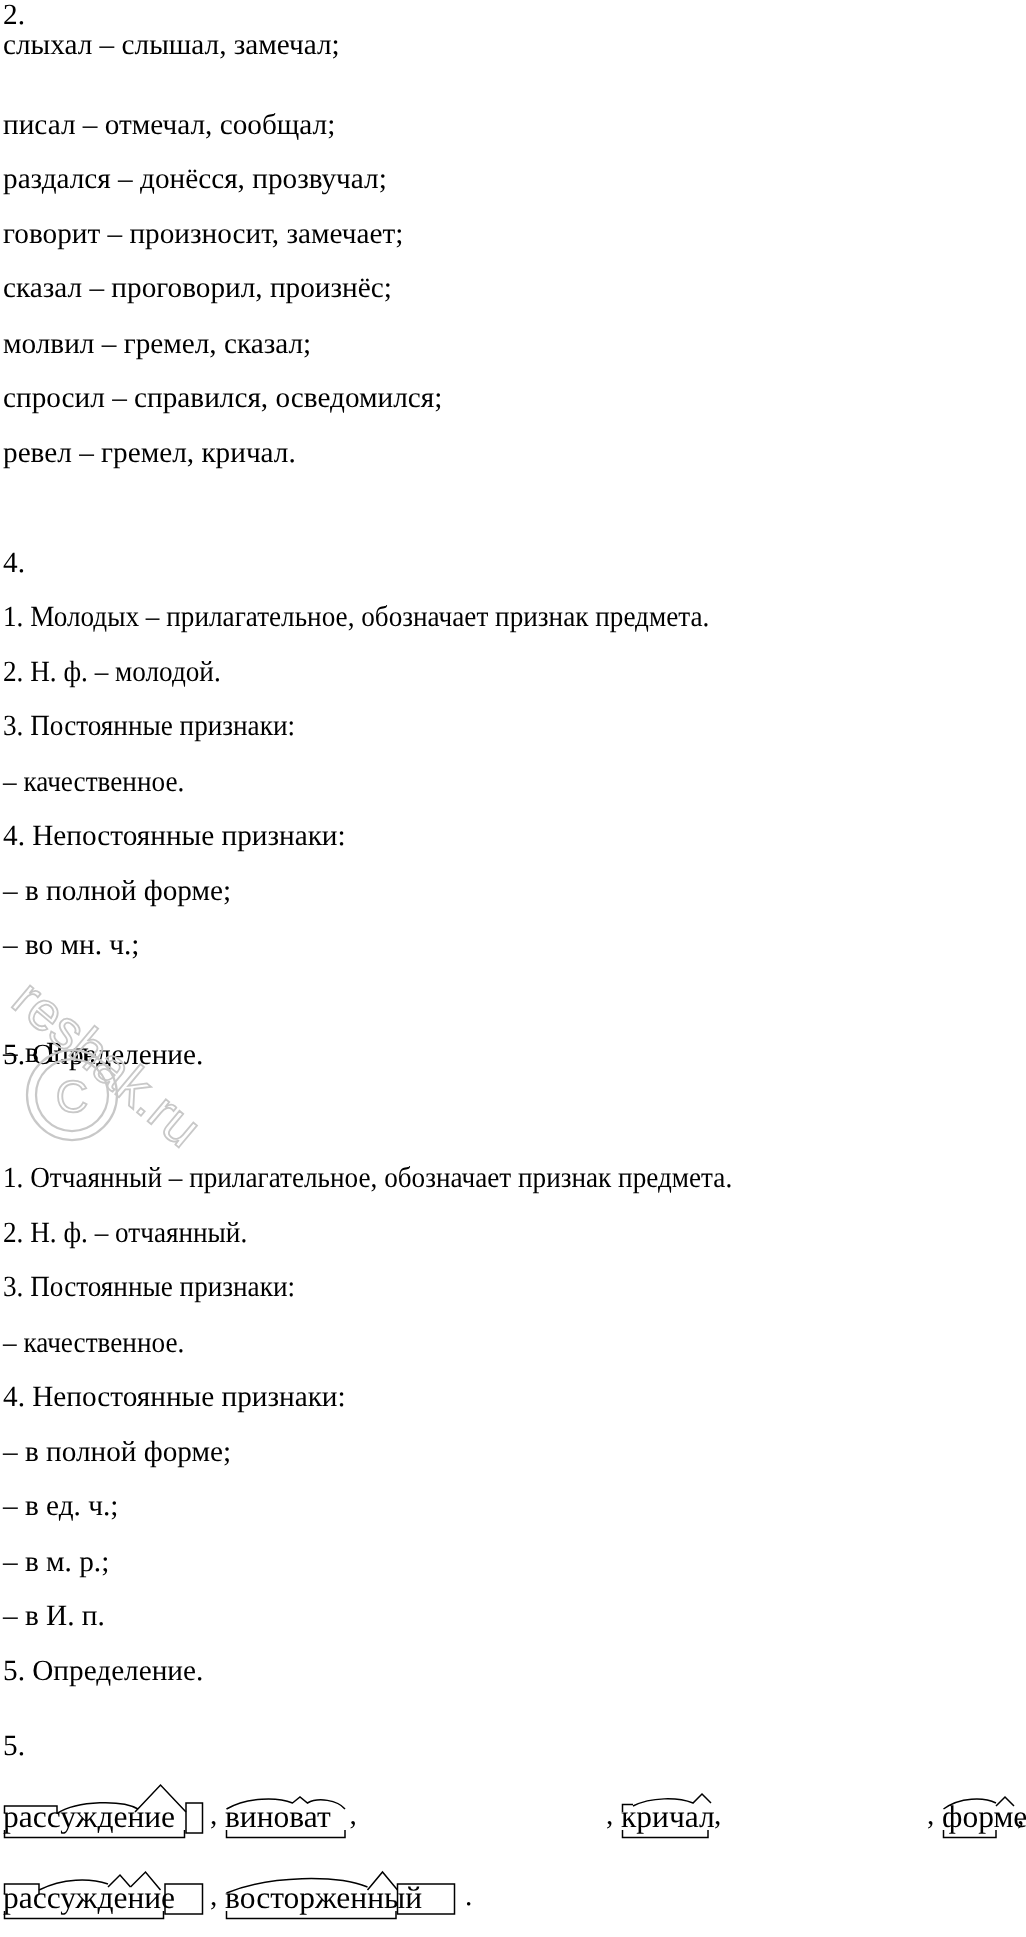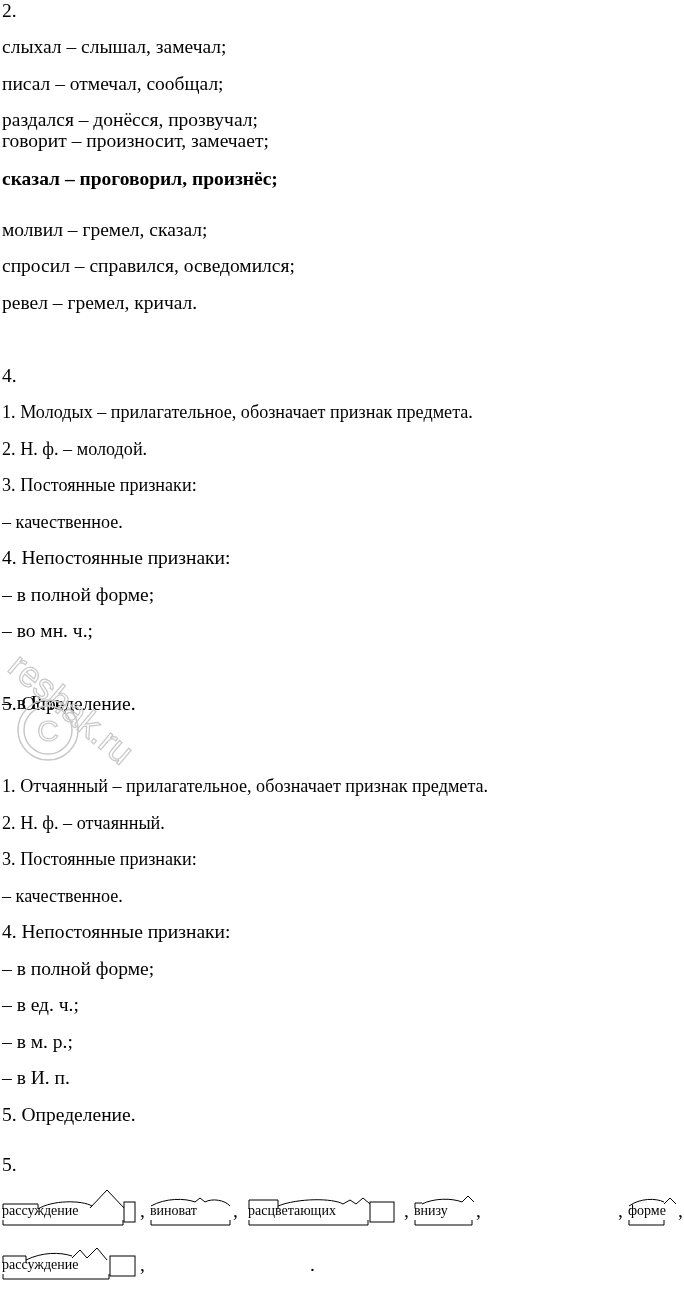--- a/index.html
+++ b/index.html
@@ -14,35 +14,35 @@
   .cond { transform-origin: 0 50%; transform: scaleX(0.93); }
   .watermark {
     position: absolute; left: 0; top: 640px; width: 250px; height: 170px;
     pointer-events: none;
   }
   .morph-row { position: absolute; left: 2px; height: 40px; white-space: nowrap; }
   .word {
     position: absolute; top: 0; height: 40px;
   }
   .word .txt {
-    position: absolute; left: 0; top: 14px; line-height: 22px; font-size: 14px;
+    position: absolute; left: 0; top: 14px; line-height: 22px; font-size: 21px;
   }
   .sep { position: absolute; top: 14px; line-height: 22px; font-size: 19.5px; }
   svg.marks { position: absolute; left: 0; top: 0; overflow: visible; }
   svg.marks path, svg.marks rect, svg.marks polyline { fill: none; stroke: #000; stroke-width: 1; }
 </style>
 </head>
 <body>
 
 <div class="line" style="top:0px;">2.</div>
-<div class="line" style="top:36px;">слыхал – слышал, замечал;</div>
+<div class="line" style="top:20px;">слыхал – слышал, замечал;</div>
 <div class="line" style="top:73px;">писал – отмечал, сообщал;</div>
 <div class="line" style="top:109px;text-align:center;">раздался – донёсся, прозвучал;</div>
-<div class="line" style="top:130px;">говорит – произносит, замечает;</div>
-<div class="line" style="top:168px;font-weight:bold;">сказал – проговорил, произнёс;</div>
+<div class="line" style="top:146px;">говорит – произносит, замечает;</div>
+<div class="line" style="top:182px;">сказал – проговорил, произнёс;</div>
 <div class="line" style="top:219px;">молвил – гремел, сказал;</div>
 <div class="line" style="top:255px;">спросил – справился, осведомился;</div>
 <div class="line" style="top:292px;">ревел – гремел, кричал.</div>
 
 <div class="line" style="top:365px;">4.</div>
 <div class="line cond" style="top:401px;">1. Молодых – прилагательное, обозначает признак предмета.</div>
 <div class="line cond" style="top:438px;">2. Н. ф. – молодой.</div>
 <div class="line cond" style="top:474px;">3. Постоянные признаки:</div>
 <div class="line cond" style="top:511px;">– качественное.</div>
 <div class="line" style="top:547px;">4. Непостоянные признаки:</div>
@@ -80,39 +80,29 @@
 
   <div class="word" style="left:148px; width:82px;">
     <svg class="marks" width="82" height="40">
       <path d="M1,20 C15,12 35,12 45,16 L50,12 L55,16 C62,12 75,14 80,20"></path>
       <path d="M1,34 L1,39 L80,39 L80,34"></path>
     </svg>
     <span class="txt">виноват</span>
   </div>
   <span class="sep" style="left:231px;">,</span>
 
-  <div class="word" style="left:246px; width:148px;">
-    <svg class="marks" width="148" height="40">
-      <path d="M1,23 L1,14 L30,14 L30,23"></path>
-      <path d="M30,20 C50,12 85,12 95,18"></path>
-      <path d="M95,18 L102,14 L108,18 L115,12 L122,18"></path>
-      <rect x="122" y="16" width="24" height="20"></rect>
-      <path d="M1,34 L1,39 L120,39 L120,34"></path>
-    </svg>
-    <span class="txt">расцветающих</span>
-  </div>
   <span class="sep" style="left:402px;">,</span>
 
   <div class="word" style="left:412px; width:60px;">
     <svg class="marks" width="60" height="40">
       <path d="M1,22 L1,17 L8,17"></path>
       <path d="M8,18 C20,12 38,12 48,16 L54,10 L60,16"></path>
       <path d="M1,34 L1,39 L58,39 L58,34"></path>
     </svg>
-    <span class="txt">внизу</span>
+    <span class="txt">кричал</span>
   </div>
   <span class="sep" style="left:474px;">,</span>
 
   <span class="sep" style="left:616px;">,</span>
 
   <div class="word" style="left:626px; width:48px;">
     <svg class="marks" width="48" height="40">
       <path d="M1,20 C12,12 28,12 36,16"></path>
       <polyline points="36,18 42,12 48,18"></polyline>
       <path d="M1,34 L1,39 L36,39 L36,34"></path>
@@ -130,20 +120,29 @@
       <path d="M24,20 C40,12 58,12 70,16"></path>
       <polyline points="70,18 78,10 85,18"></polyline>
       <polyline points="85,18 95,8 105,20"></polyline>
       <rect x="108" y="16" width="25" height="20"></rect>
       <path d="M1,34 L1,39 L107,39 L107,34"></path>
     </svg>
     <span class="txt">рассуждение</span>
   </div>
   <span class="sep" style="left:138px;">,</span>
 
+  <div class="word" style="left:148px; width:156px;">
+    <svg class="marks" width="156" height="40">
+      <path d="M1,22 C30,10 75,10 95,18"></path>
+      <polyline points="95,20 105,8 115,20"></polyline>
+      <rect x="115" y="16" width="38" height="20"></rect>
+      <path d="M1,34 L1,39 L114,39 L114,34"></path>
+    </svg>
+    <span class="txt">восторженный</span>
+  </div>
   <span class="sep" style="left:308px;">.</span>
 </div>
 
 <div class="watermark">
   <svg width="250" height="170" viewBox="0 0 250 170">
     <circle cx="48" cy="90" r="30" fill="none" stroke="#c8c8c8" stroke-width="1.5"></circle>
     <circle cx="48" cy="90" r="24" fill="none" stroke="#c8c8c8" stroke-width="1.5"></circle>
     <text x="48" y="101" text-anchor="middle" font-family="Liberation Sans, sans-serif" font-size="30" fill="none" stroke="#c8c8c8" stroke-width="1.2">C</text>
     <text x="6" y="30" transform="rotate(40 6 30)" font-family="Liberation Sans, sans-serif" font-size="36" fill="none" stroke="#c8c8c8" stroke-width="1.2">reshak.ru</text>
   </svg>

